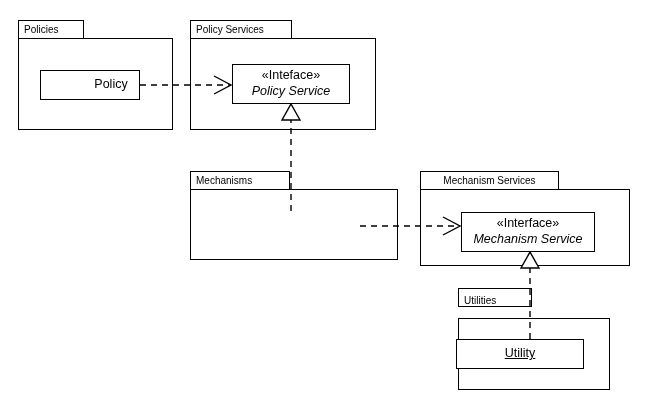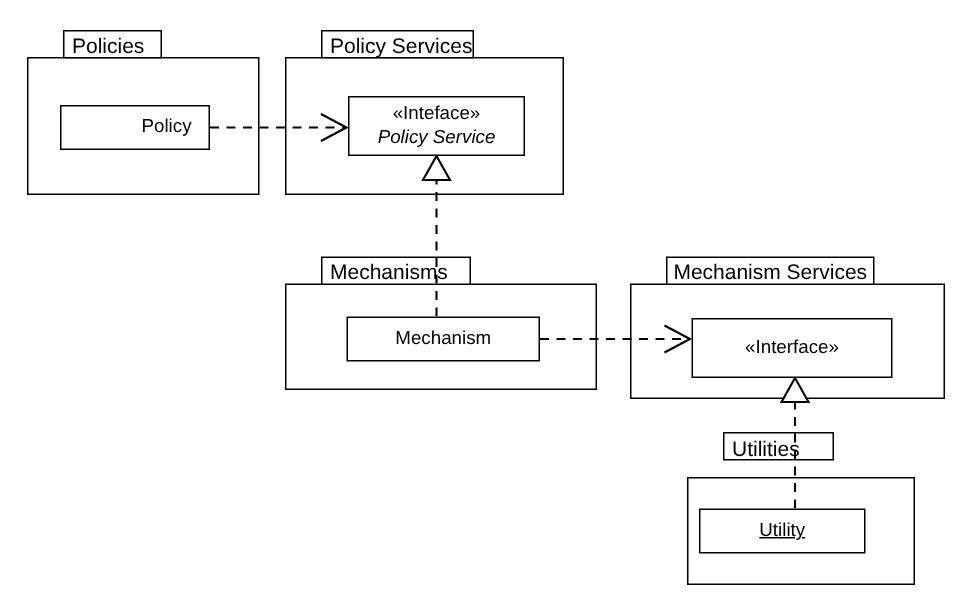--- a/index.html
+++ b/index.html
@@ -25,26 +25,25 @@
   .pkg-tab {
     position: absolute;
     left: 0;
     top: 0;
     box-sizing: border-box;
     border: 1.4px solid #000000;
     background: #ffffff;
     display: flex;
     align-items: center;
     padding: 0 5px;
-    font-size: 14px;
+    font-size: 10px;
     line-height: 1;
     color: #000000;
     white-space: nowrap;
     z-index: 3;
-    margin-left: 24px;
   }
   .pkg-body {
     position: absolute;
     left: 0;
     box-sizing: border-box;
     border: 1.4px solid #000000;
     background: #ffffff;
     z-index: 2;
   }
   
@@ -158,25 +157,23 @@
 
   <div class="uml-box" style="left: 40px; top: 70px; width: 100px; height: 30px; padding-left: 42px;">
     <span class="cls-name">Policy</span>
   </div>
 
   <div class="uml-box" style="left: 232px; top: 64px; width: 118px; height: 40px;">
     <span class="stereotype">«Inteface»</span>
     <span class="iface-name">Policy Service</span>
   </div>
 
-  <div class="uml-box" style="left: 231px; top: 211px; width: 129px; height: 30px;">
-    <span class="cls-name">Mechanism</span>
-  </div>
 
   <div class="uml-box" style="left: 461px; top: 212px; width: 134px; height: 40px;">
     <span class="stereotype">«Interface»</span>
+    <span class="iface-name">Mechanism Service</span>
   </div>
 
-  <div class="uml-box" style="left: 466px; top: 339px; width: 111px; height: 30px; text-decoration: underline;">
+  <div class="uml-box" style="left: 456px; top: 339px; width: 128px; height: 30px; text-decoration: underline;">
     <span class="cls-name">Utility</span>
   </div>
 
 </div>
 
 </body></html>

